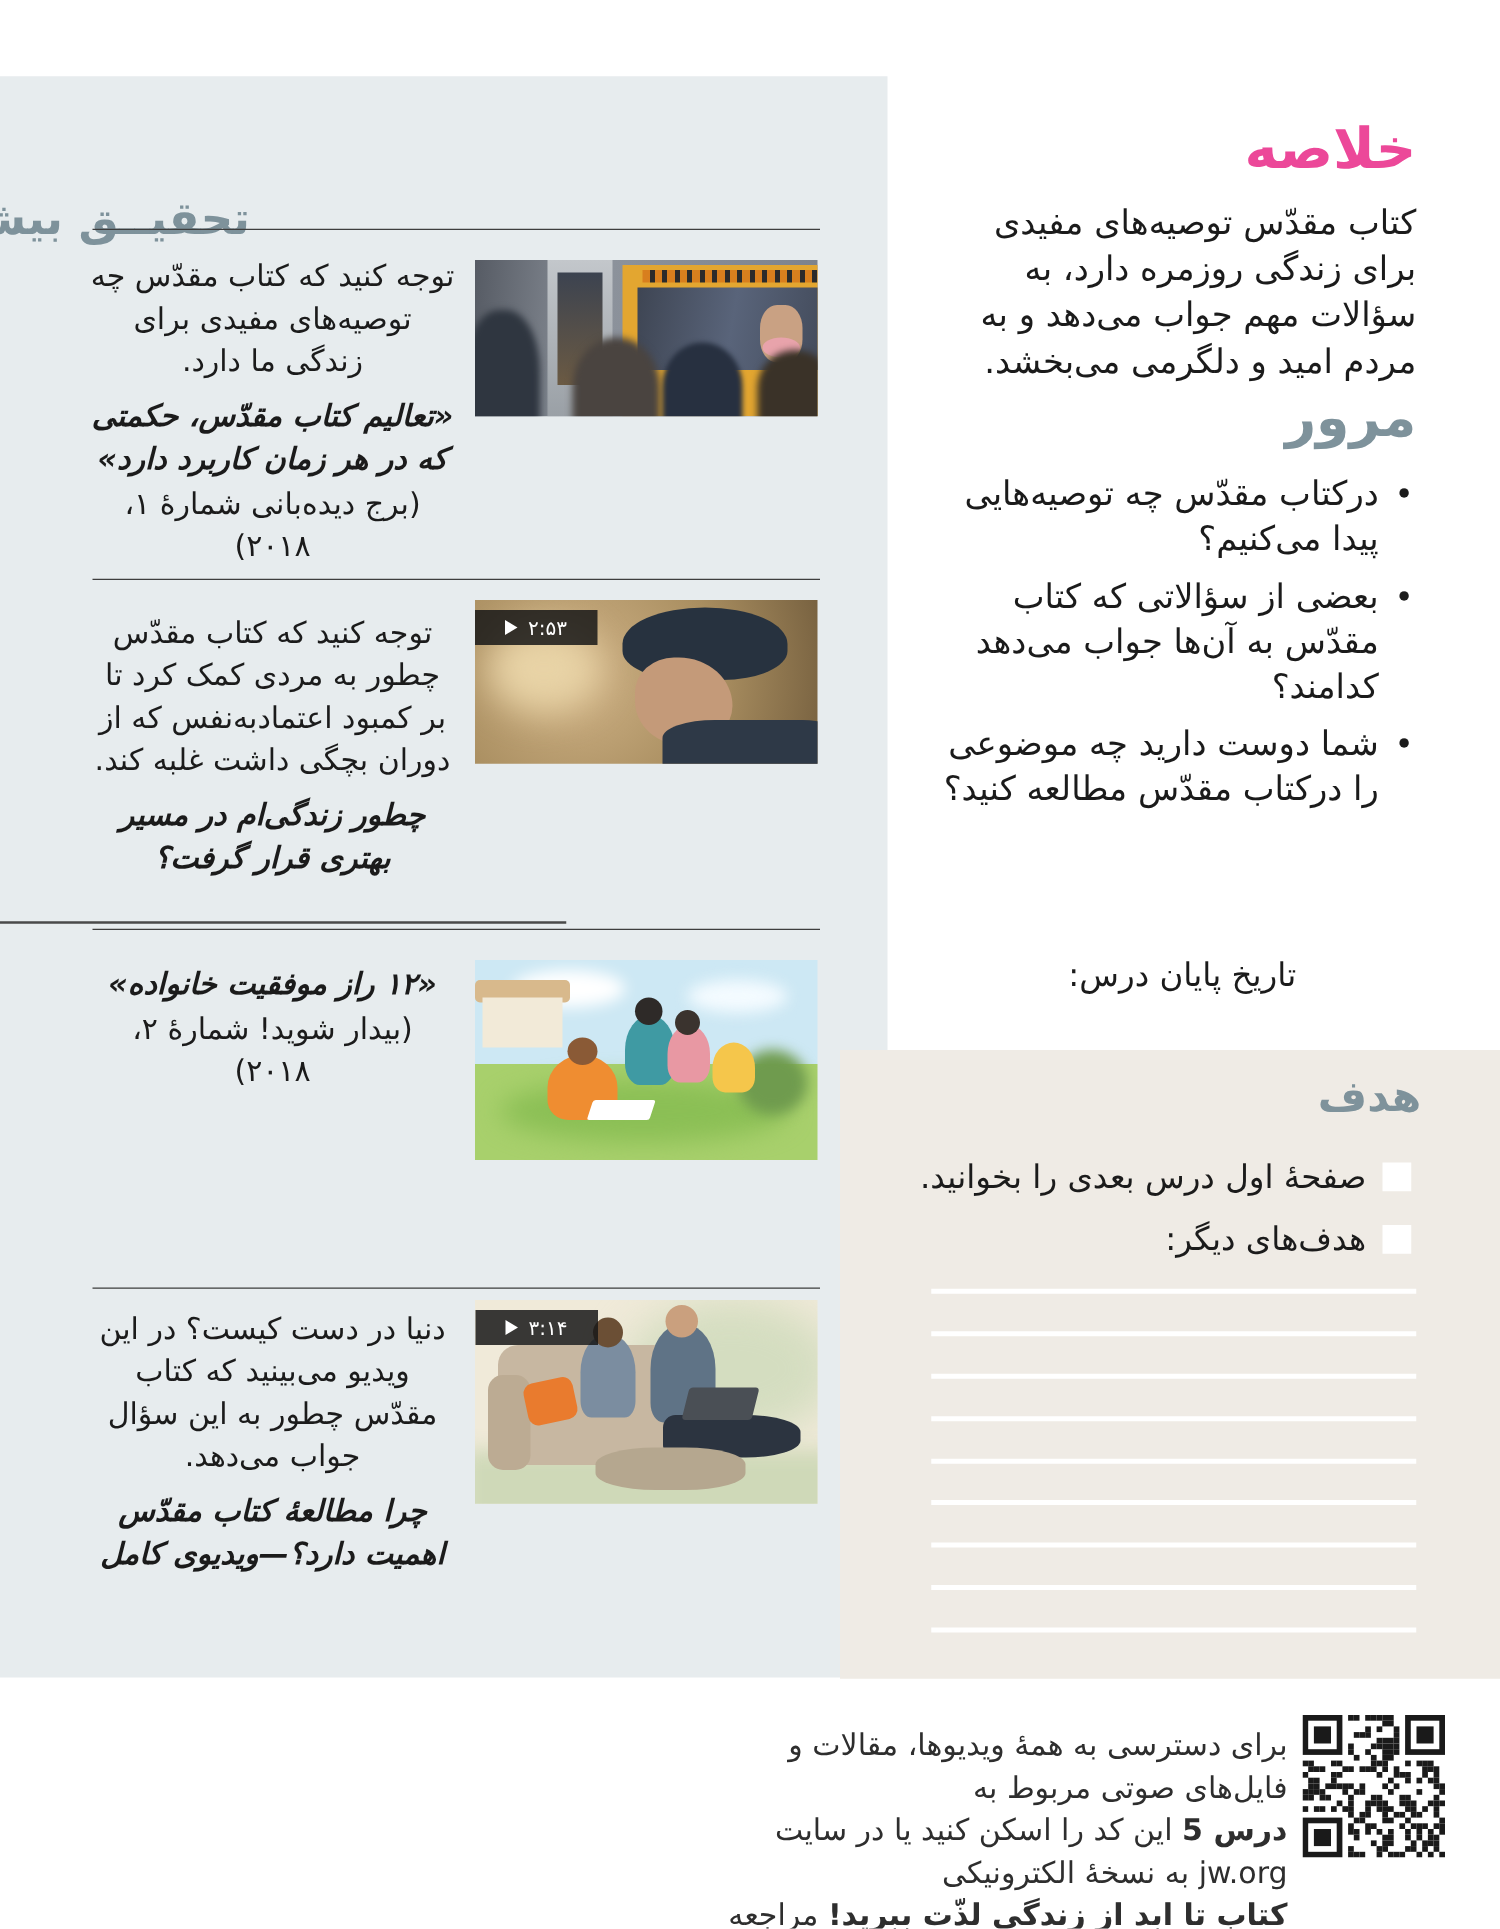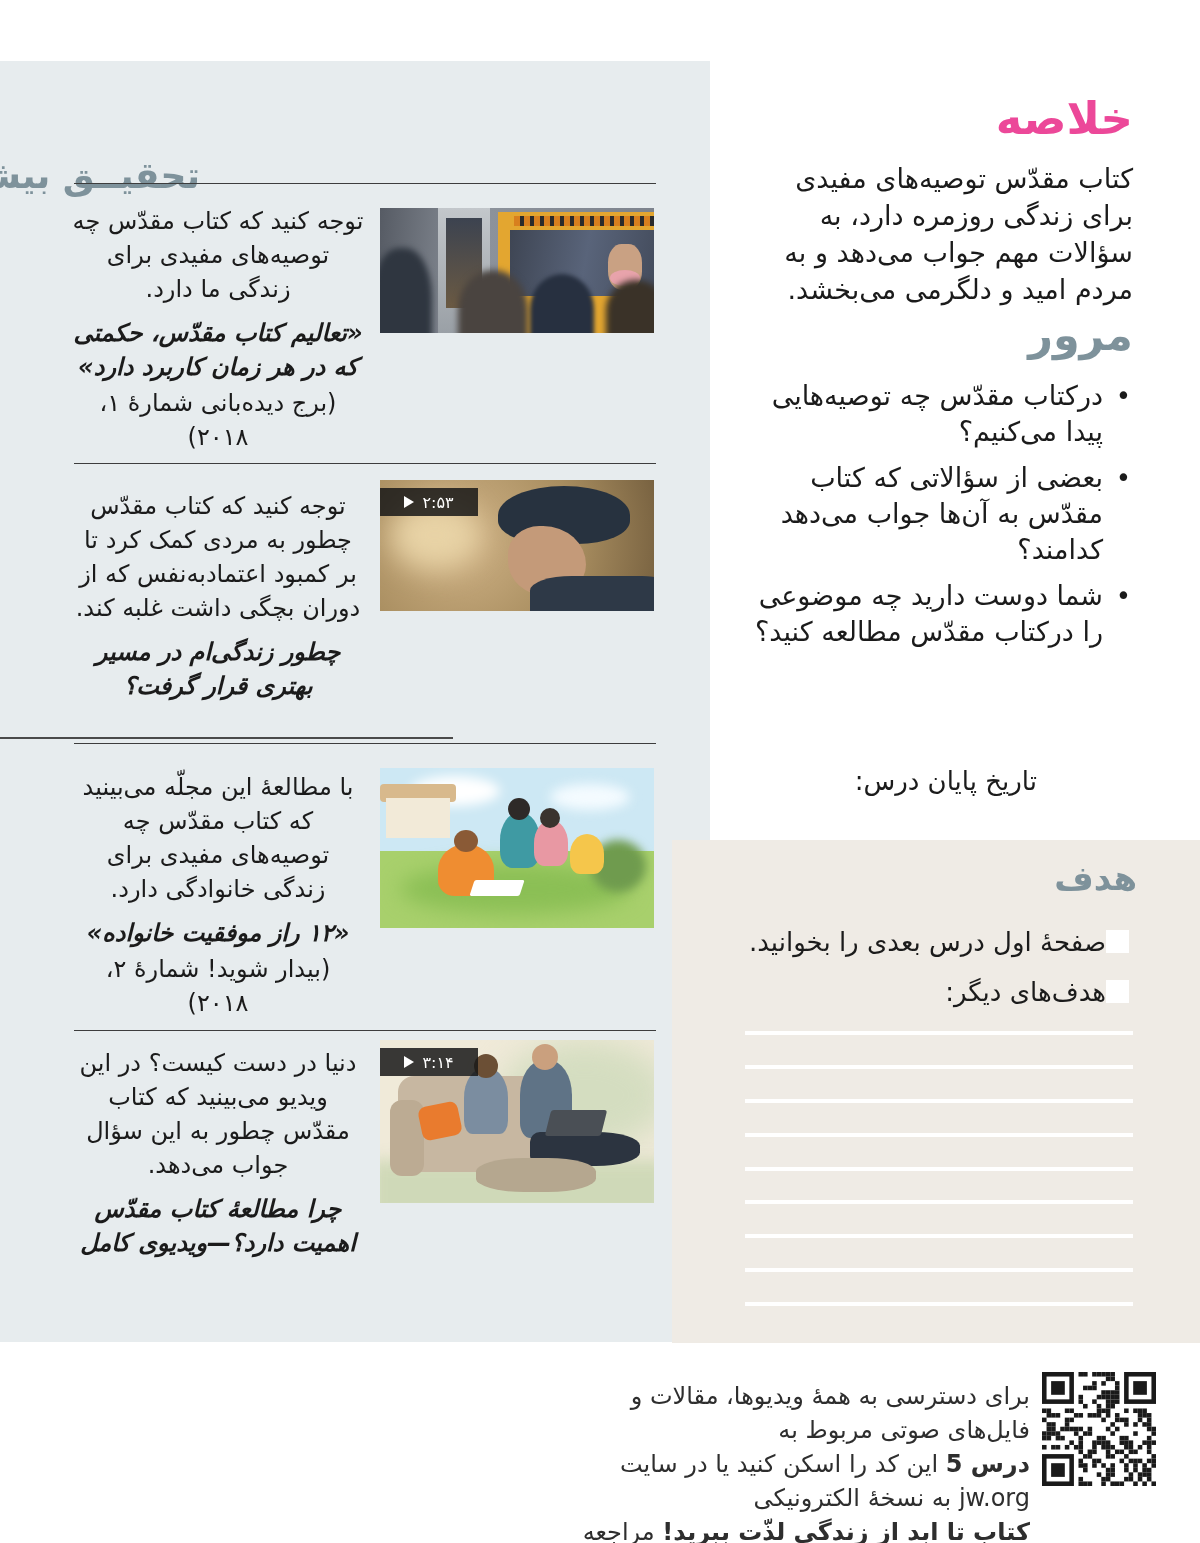--- a/index.html
+++ b/index.html
@@ -88,21 +88,21 @@
   .sum-title{position:absolute;top:92px;right:67px;margin:0;font-size:45px;font-weight:bold;color:#ec4899;}
   .sum-body{position:absolute;top:160px;right:67px;width:392px;margin:0;font-size:27px;line-height:37px;text-align:right;}
   .rev-title{position:absolute;top:310px;right:67px;margin:0;font-size:43px;font-weight:bold;color:#7E929B;}
   .rev-list{position:absolute;top:378px;right:67px;width:392px;margin:0;padding:0;list-style:none;font-size:27px;line-height:36px;}
   .rev-list li{position:relative;padding-right:30px;margin-bottom:10px;text-align:right;}
   .rev-list .dot{position:absolute;right:2px;top:0;font-size:26px;}
   .divider{position:absolute;top:737px;left:0;width:453px;height:2px;background:#4a4a4a;}
   .date-label{position:absolute;top:766px;right:163px;margin:0;font-size:26px;}
   .goal-box{position:absolute;top:840px;right:0;width:528px;height:503px;background:#EFEBE5;}
   .goal-title{position:absolute;top:18px;right:63px;margin:0;font-size:34px;font-weight:bold;color:#7E929B;}
-  .chk-row{position:absolute;right:71px;left:20px;display:flex;align-items:flex-start;font-size:26px;line-height:32px;text-align:right;}
+  .chk-row{position:absolute;right:71px;left:20px;display:flex;align-items:flex-start;gap:13px;font-size:26px;line-height:32px;text-align:right;}
   .chk-row .box{flex:0 0 auto;width:23px;height:23px;background:#ffffff;margin-top:4px;}
   .wline{position:absolute;right:67px;width:388px;height:4px;background:#ffffff;}
 
   
   .qr{position:absolute;left:1042px;top:1372px;width:114px;height:114px;background:#ffffff;}
   .qr svg{display:block;}
   .f-text{position:absolute;top:1379px;right:170px;width:450px;font-size:24px;line-height:34px;text-align:right;color:#2e2e2e;}
   .f-text .b{font-weight:bold;}
 </style>
 </head>
@@ -145,21 +145,20 @@
       <div class="s-face"></div>
       <div class="s-shoulder"></div>
     <div class="badge">
       <span class="play"></span>
       <span class="dur">۲:۵۳</span>
     </div>
   </div>
 
   <div class="rule" style="top:743px"></div>
   <div class="r-text" style="top:770px">
-    <p class="desc">با مطالعهٔ این مجلّه می‌بینید که کتاب مقدّس چه توصیه‌های مفیدی برای زندگی خانوادگی دارد.</p>
     <p class="rtitle">«۱۲ راز موفقیت خانواده»</p>
     <p class="rsource">(بیدار شوید! شمارهٔ ۲، ۲۰۱۸)</p>
   </div>
   <div class="img" id="img3">
     <div class="s-cloud1"></div>
       <div class="s-cloud2"></div>
     <div class="s-roof"></div>
       <div class="s-house"></div>
       <div class="s-wash"></div>
     <div class="s-grp"></div>

